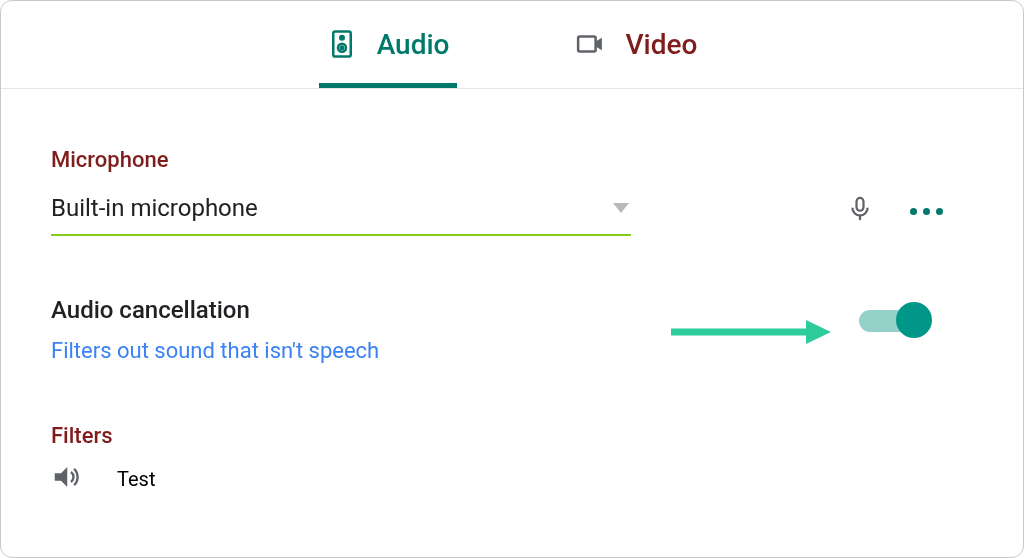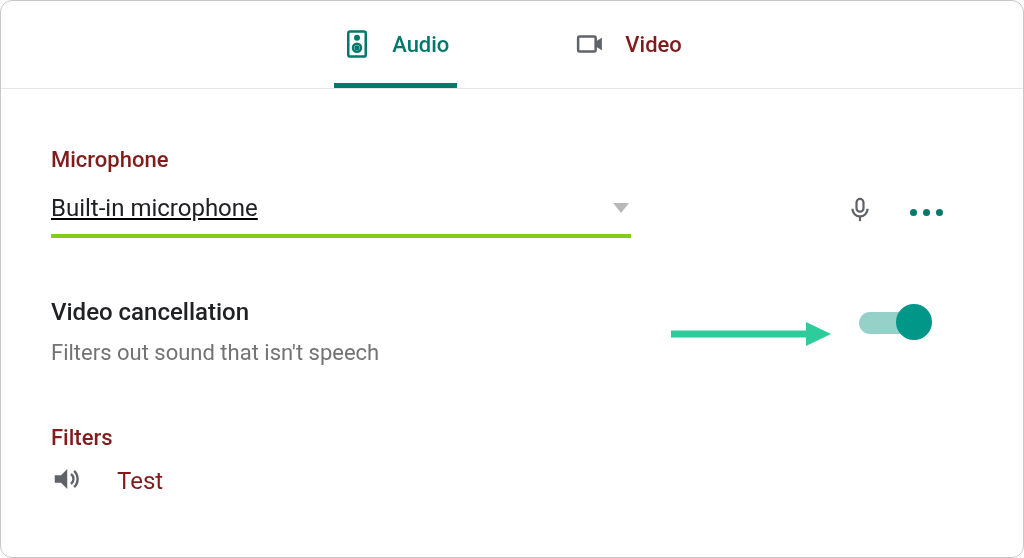--- a/index.html
+++ b/index.html
@@ -26,21 +26,21 @@
       border-bottom: 1px solid #e6e6e6;
       height: 88px;
     }
     .tab {
       display: flex;
       align-items: center;
       gap: 20px;
       cursor: pointer;
       padding: 0 8px 20px 8px;
       position: relative;
-      font-size: 22px;
+      font-size: 28px;
       font-weight: 500;
     }
     .tab.active {
       color: #00796b;
       border-bottom: 5px solid #00796b;
     }
     .tab.inactive {
       color: #7f1d1d;
       border-bottom: 5px solid transparent;
     }
@@ -58,24 +58,23 @@
     .row {
       display: flex;
       align-items: center;
       justify-content: space-between;
     }
     .select-area {
       display: flex;
       align-items: center;
       justify-content: space-between;
       width: 580px;
-      border-bottom: 4px solid #84cc16;
+      border-bottom: 2px solid #84cc16;
       padding: 8px 2px 12px 0;
       cursor: pointer;
-      text-decoration: underline;
     }
     .select-text {
       color: #202124;
       font-size: 24px;
     }
     .chevron {
       width: 0; height: 0;
       border-left: 8px solid transparent;
       border-right: 8px solid transparent;
       border-top: 10px solid #b9b9b9;
@@ -103,21 +102,21 @@
       position: relative;
     }
     .noise-left { max-width: 600px; }
     .noise-title {
       color: #202124;
       font-size: 24px;
       font-weight: 500;
       margin-bottom: 14px;
     }
     .noise-desc {
-      color: #737373;
+      color: #3b82f6;
       font-size: 22px;
     }
     .toggle-wrap {
       display: flex;
       align-items: center;
       margin-top: 14px;
       margin-right: 48px;
     }
     .arrow-annot {
       position: absolute;
@@ -139,22 +138,22 @@
       position: absolute;
       right: -7px;
       top: -8px;
       width: 36px;
       height: 36px;
       border-radius: 50%;
       background: #009688;
     }
     .speakers-section { margin-top: 60px; }
     .test-link {
-      color: #7f1d1d;
-      font-size: 24px;
+      color: #000000;
+      font-size: 20px;
       cursor: pointer;
     }
     .spk-icon svg { width: 30px; height: 30px; }
   </style>
 </head>
 <body>
 
 <div class="container">
   <div class="tabs">
     <div class="tab active">
@@ -197,21 +196,21 @@
         <span class="ellipsis">
           <span></span>
           <span></span>
           <span></span>
         </span>
       </div>
     </div>
 
     <div class="noise-section">
       <div class="noise-left">
-        <div class="noise-title">Video cancellation</div>
+        <div class="noise-title">Audio cancellation</div>
         <div class="noise-desc">Filters out sound that isn't speech</div>
       </div>
       <svg class="arrow-annot" viewBox="0 0 160 24">
         <line x1="0" y1="12" x2="140" y2="12" stroke="#2ecc9b" stroke-width="7" stroke-linecap="round"></line>
         <polygon points="135,0 160,12 135,24" fill="#2ecc9b"></polygon>
       </svg>
       <div class="toggle-wrap">
         <div class="toggle">
           <div class="toggle-knob"></div>
         </div>

